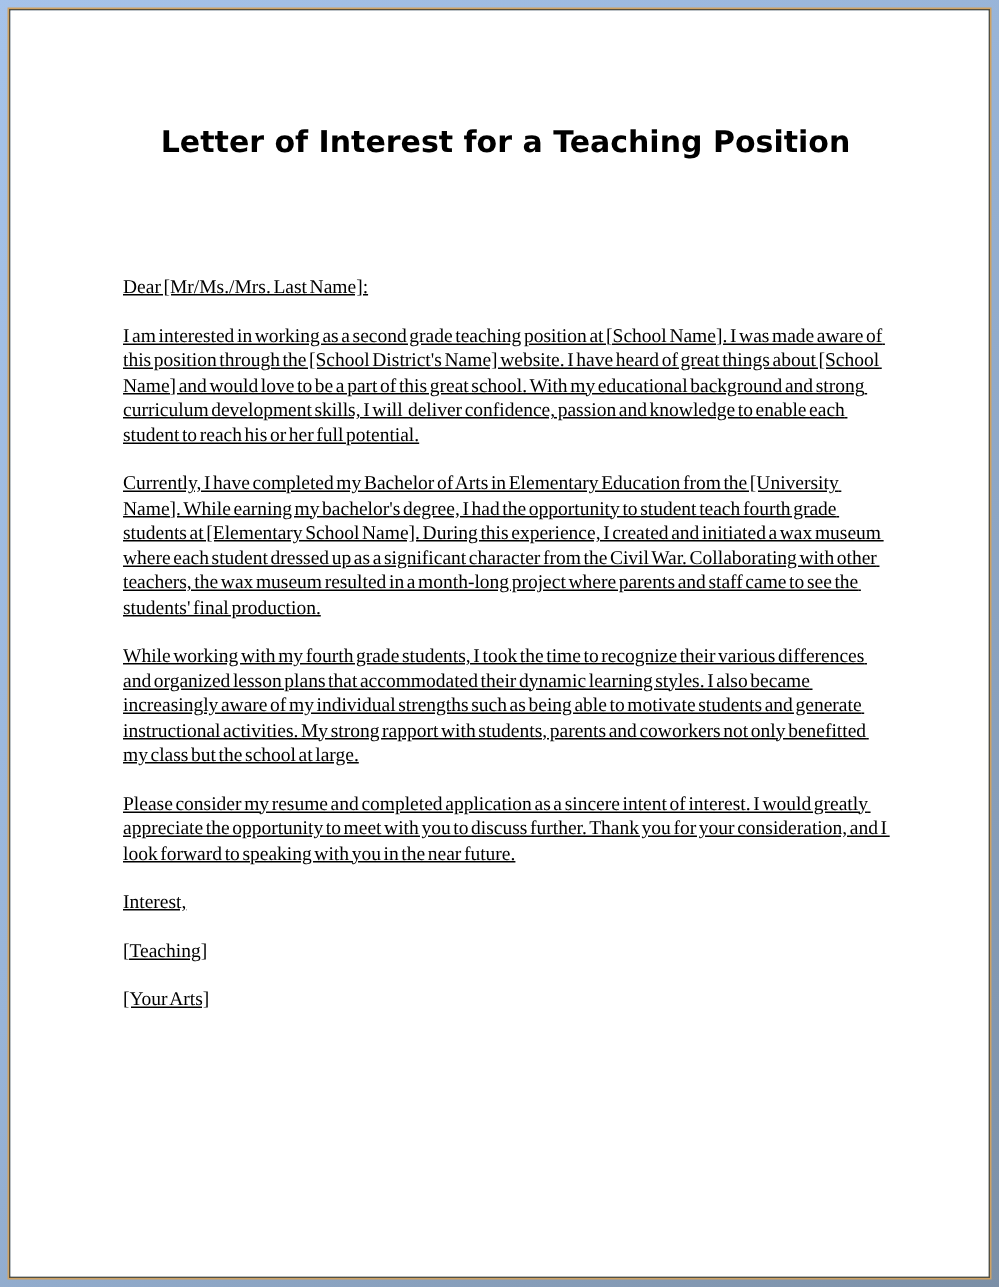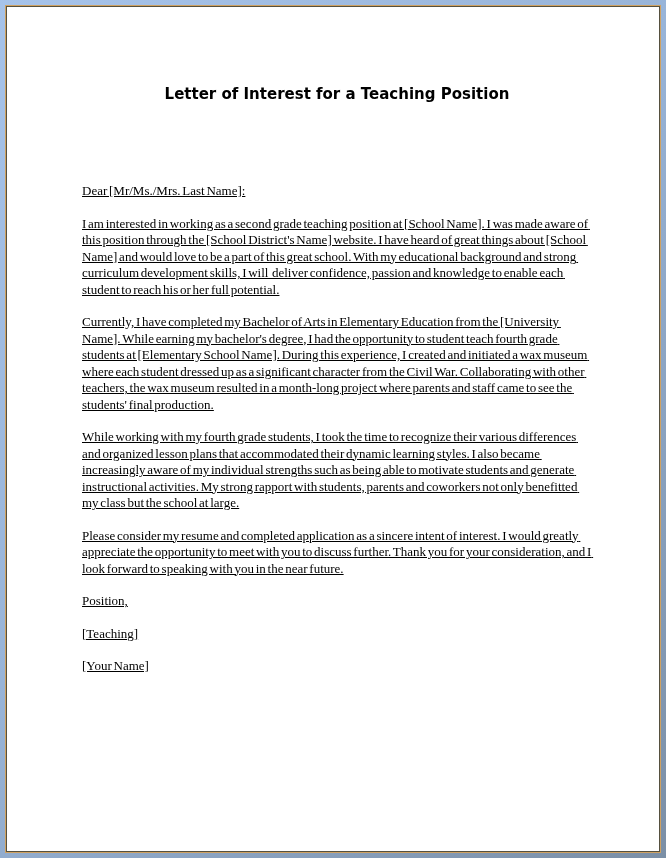--- a/index.html
+++ b/index.html
@@ -38,21 +38,21 @@
   .page {
     width: 100%;
     height: 100%;
     background: var(--page-bg);
     padding: 78px 67px 0 75px;
     overflow: hidden;
   }
   .doc-title {
     font-family: "DejaVu Sans", "Liberation Sans", sans-serif;
     font-weight: bold;
-    font-size: 15px;
+    font-size: 20px;
     line-height: 19px;
     text-align: center;
     margin: 0 0 79px 0;
     color: var(--text);
   }
   .para {
     font-size: 13px;
     line-height: 16.5px;
     word-spacing: -1.5px;
     margin: 0 0 16px 0;
@@ -73,22 +73,22 @@
         <p class="para">Dear [Mr/Ms./Mrs. Last Name]:</p>
 
         <p class="para">I am interested in working as a second grade teaching position at [School Name]. I was made aware of this position through the [School District's Name] website. I have heard of great things about [School Name] and would love to be a part of this great school. With my educational background and strong curriculum development skills, I will  deliver confidence, passion and knowledge to enable each student to reach his or her full potential.</p>
 
         <p class="para">Currently, I have completed my Bachelor of Arts in Elementary Education from the [University Name]. While earning my bachelor's degree, I had the opportunity to student teach fourth grade students at [Elementary School Name]. During this experience, I created and initiated a wax museum where each student dressed up as a significant character from the Civil War. Collaborating with other teachers, the wax museum resulted in a month-long project where parents and staff came to see the students' final production.</p>
 
         <p class="para">While working with my fourth grade students, I took the time to recognize their various differences and organized lesson plans that accommodated their dynamic learning styles. I also became increasingly aware of my individual strengths such as being able to motivate students and generate instructional activities. My strong rapport with students, parents and coworkers not only benefitted my class but the school at large.</p>
 
         <p class="para">Please consider my resume and completed application as a sincere intent of interest. I would greatly appreciate the opportunity to meet with you to discuss further. Thank you for your consideration, and I look forward to speaking with you in the near future.</p>
 
-        <p class="para">Position,</p>
+        <p class="para">Interest,</p>
 
         <p class="para">[Teaching]</p>
 
-        <p class="para">[Your Name]</p>
+        <p class="para">[Your Arts]</p>
 
       </div>
     </div>
   </div>
 </div>
 
 </body></html>

